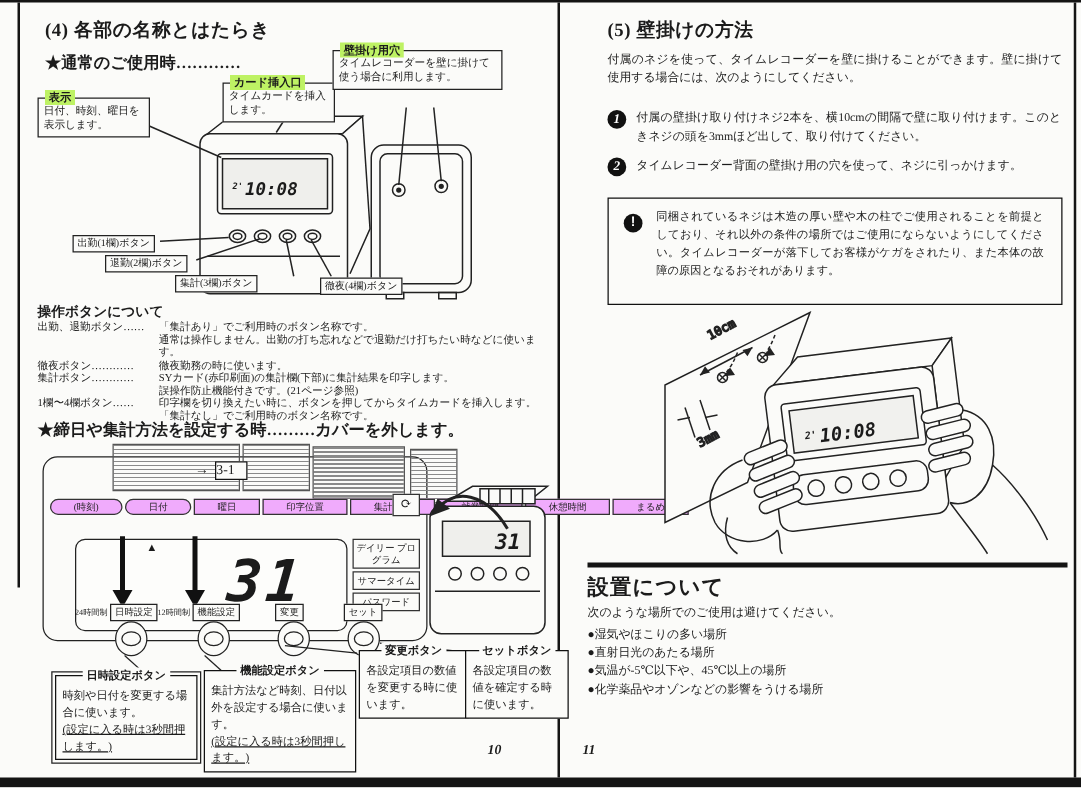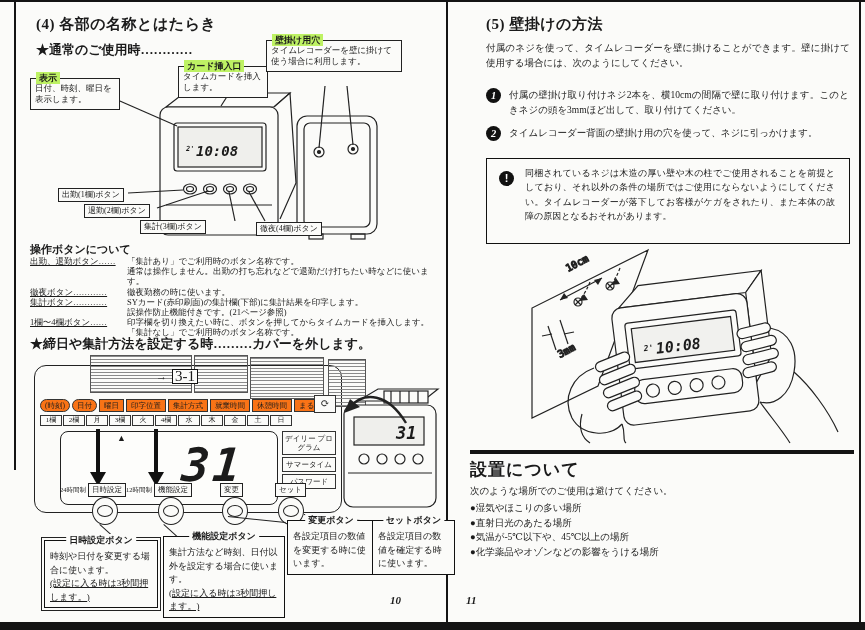--- a/index.html
+++ b/index.html
@@ -17,31 +17,31 @@
   .h-sub{font-size:13px;font-weight:bold;}
   .h-mid{font-size:11px;font-weight:bold;}
   .body-text{font-size:9.5px;line-height:1.6;text-align:justify;}
   
   .callout{border:1.2px solid #222;background:#fbfbf9;padding:4px 4px 3px;font-size:8.5px;line-height:1.35;}
   .callout .ct{position:absolute;top:-7px;left:5px;background:#bef264;padding:0 3px;font-weight:bold;font-size:9px;white-space:nowrap;}
   
   .tag{border:1px solid #222;background:#fbfbf9;font-size:8px;padding:0 3px;line-height:12px;white-space:nowrap;display:inline-block;}
   
   .ops-row{display:flex;font-size:8.5px;line-height:1.2;}
-  .ops-term{width:97px;flex:none;text-decoration:underline;}
+  .ops-term{width:97px;flex:none;}
   .ops-desc{width:305px;}
   
   .panel-outer{border:1.3px solid #222;border-radius:12px;}
   .micro{border:1px solid #555;background:
     repeating-linear-gradient(180deg,#8a8a8a 0 1px,transparent 1px 3.2px);}
-  .pcell{border:1px solid #333;font-size:7.5px;line-height:11px;height:11px;padding:0 4px;white-space:nowrap;background:#f97316;text-align:center;}
+  .pcell{border:1px solid #333;font-size:7.5px;line-height:11px;height:11px;padding:0 18px;white-space:nowrap;background:#f0abfc;text-align:center;}
   .pcell.round{border-radius:7px;}
   .p2cell{border:1px solid #333;font-size:7px;line-height:9px;height:9px;width:20px;text-align:center;background:#fbfbf9;}
   .sidecell{border:1px solid #333;font-size:7.5px;line-height:1.2;padding:2px 2px;text-align:center;background:#fbfbf9;margin-bottom:2px;}
-  .mode-box{border:1.5px solid #111;font-size:15px;font-weight:normal;text-align:center;line-height:13px;background:#fbfbf9;}
+  .mode-box{border:1.5px solid #111;font-size:11px;font-weight:normal;text-align:left;line-height:13px;background:#fbfbf9;}
   .lcd-big{font-family:"DejaVu Sans Mono",monospace;font-weight:bold;font-style:italic;
     font-size:46px;letter-spacing:3px;transform:skewX(-5deg);}
   .oval{border:1.3px solid #222;border-radius:50%;background:#fbfbf9;}
   .oval-in{border:1px solid #222;border-radius:50%;position:absolute;}
   .down-arrow-stem{width:4px;background:#111;}
   .down-arrow-head{width:0;height:0;border-left:8px solid transparent;border-right:8px solid transparent;border-top:14px solid #111;}
   .tinytxt{font-size:6.5px;white-space:nowrap;}
   
   .cb{border:1.5px solid #111;background:#fbfbf9;font-size:9px;line-height:1.5;padding:9px 5px 3px;}
   .cb .ct{position:absolute;top:-7px;left:50%;transform:translateX(-50%);background:#fbfbf9;
@@ -182,33 +182,20 @@
       <div class="pcell round">(時刻)</div>
       <div class="pcell round">日付</div>
       <div class="pcell">曜日</div>
       <div class="pcell">印字位置</div>
       <div class="pcell">集計方式</div>
       <div class="pcell">就業時間</div>
       <div class="pcell">休憩時間</div>
       <div class="pcell">まるめ</div>
     </div>
     <div class="abs" style="left:282px;top:40px;width:20px;height:16px;border:1px solid #333;text-align:center;font-size:11px;line-height:15px;background:#fbfbf9">⟳</div>
-    <div class="abs" style="left:8px;top:60px;display:flex;gap:1px">
-      <div class="p2cell">1欄</div>
-      <div class="p2cell">2欄</div>
-      <div class="p2cell">月</div>
-      <div class="p2cell">3欄</div>
-      <div class="p2cell">火</div>
-      <div class="p2cell">4欄</div>
-      <div class="p2cell">水</div>
-      <div class="p2cell">木</div>
-      <div class="p2cell">金</div>
-      <div class="p2cell">土</div>
-      <div class="p2cell">日</div>
-    </div>
 
     <div class="abs" style="left:28px;top:76px;width:216px;height:72px;border:1.2px solid #222;border-radius:8px;background:#fdfdfb">
       <span class="abs" style="left:56px;top:1px;font-size:9px">▲</span>
       <div class="abs lcd-big" style="right:34px;top:6px">31</div>
     </div>
 
     <div class="abs" style="left:250px;top:76px;width:54px">
       <div class="sidecell">デイリー プログラム</div>
       <div class="sidecell">サマータイム</div>
       <div class="sidecell">パスワード</div>

